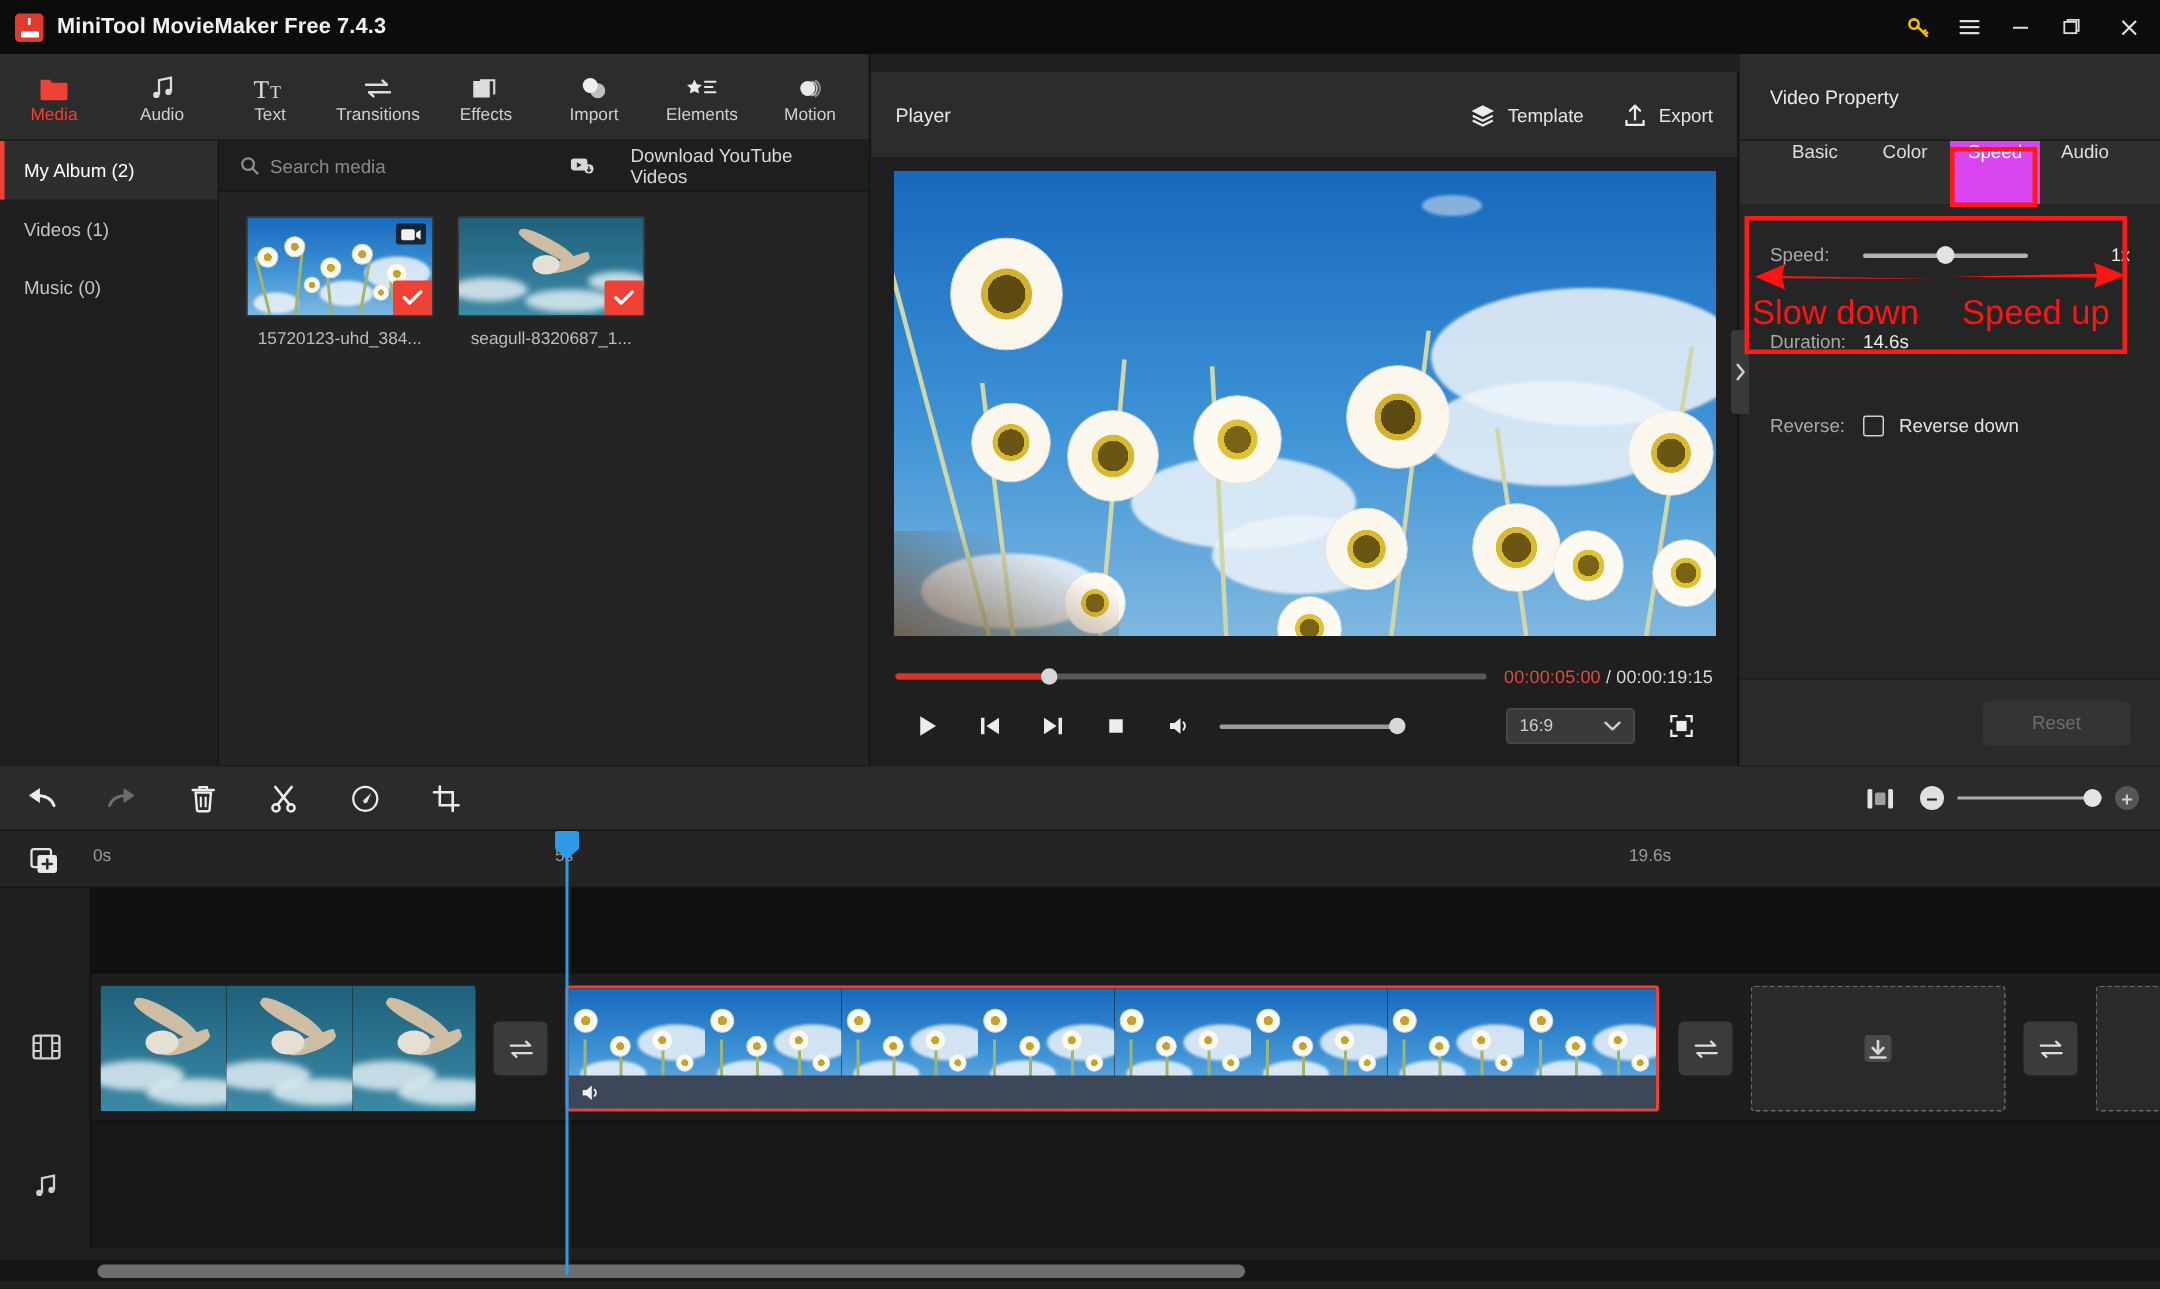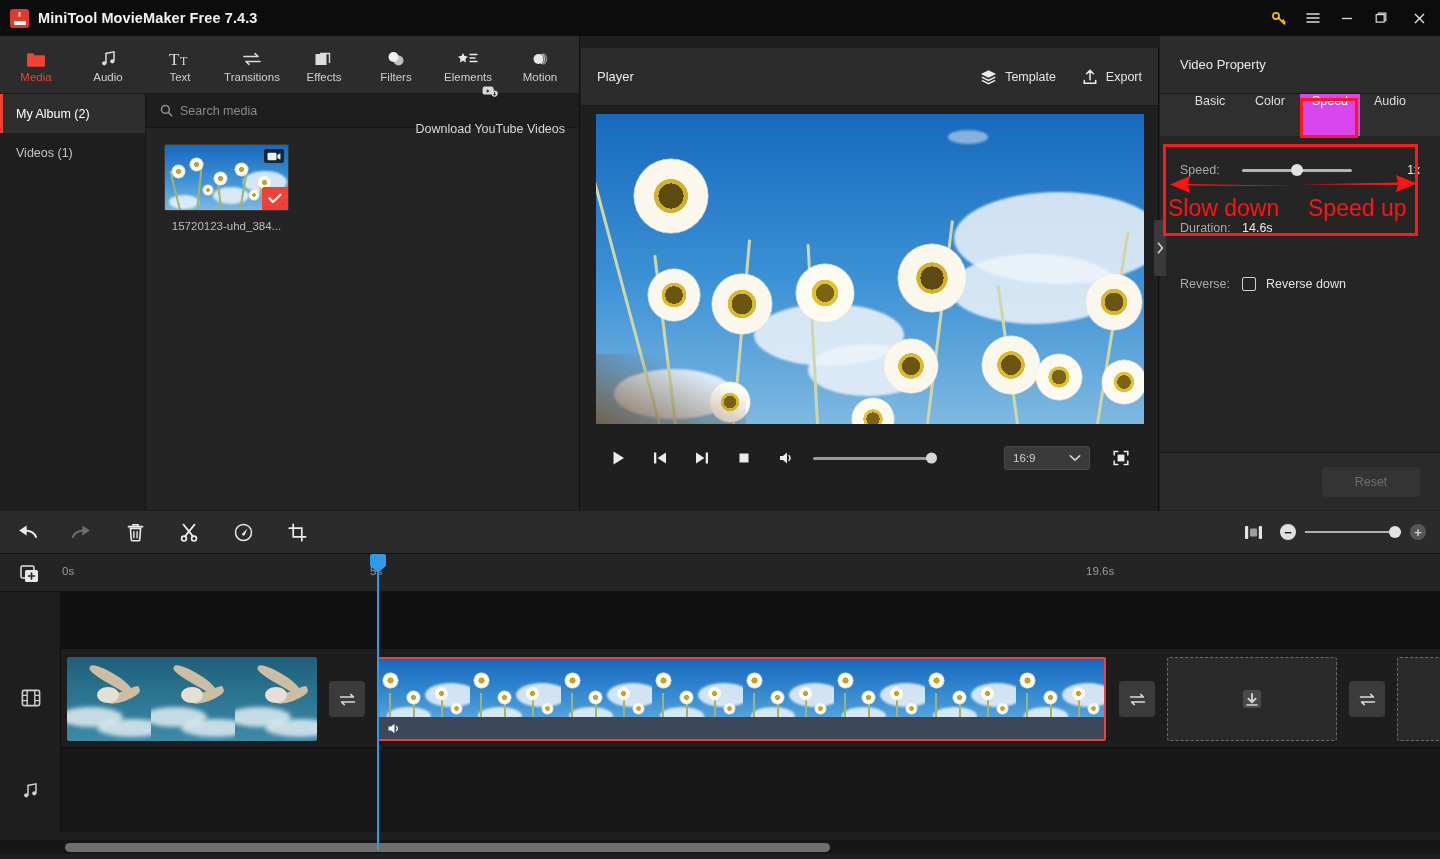--- a/index.html
+++ b/index.html
@@ -72,21 +72,21 @@
   }
 
   .lib-main { flex: 1; background: #242424; display: flex; flex-direction: column; }
   .lib-topbar {
     height: 34px; background: #1e1e1e; display: flex; align-items: center;
     border-bottom: 1px solid #161616;
   }
   .search-box { display: flex; align-items: center; gap: 7px; padding-left: 14px; width: 240px; }
   .search-ph { font-size: 12.5px; color: #8a8a8a; }
   .yt-dl { margin-left: auto; margin-right: 14px; display: flex; align-items: center; gap: 24px;
-           font-size: 12.5px; color: #d8d8d8; cursor: pointer; flex-direction: column; }
+           font-size: 12.5px; color: #d8d8d8; cursor: pointer; }
 
   .lib-grid { padding: 16px 0 0 18px; display: flex; flex-wrap: wrap; gap: 15px 16px; align-content: flex-start; }
   .media-cell { width: 125px; }
   .import-box {
     width: 125px; height: 67px; border: 1px dashed #707070; border-radius: 3px;
     display: flex; align-items: center; justify-content: center; background: #262626;
     cursor: pointer;
   }
   .cell-label {
     margin-top: 9px; font-size: 11.5px; color: #bdbdbd; text-align: center;
@@ -342,21 +342,21 @@
         </span>
         <span>Effects</span>
       </div>
       <div class="ribbon-item">
         <span class="ric">
           <svg width="20" height="18" viewBox="0 0 20 18">
               <circle cx="7.5" cy="7" r="5" fill="#f0f0f0"></circle>
               <circle cx="12.5" cy="10.5" r="5" fill="#f0f0f0" opacity=".75"></circle>
             </svg>
         </span>
-        <span>Filters</span>
+        <span>Import</span>
       </div>
       <div class="ribbon-item">
         <span class="ric">
           <svg width="22" height="18" viewBox="0 0 22 18">
               <path d="M6 3l1.5 3.1 3.4.5-2.5 2.4.6 3.4L6 10.8 2.9 12.4l.6-3.4L1 6.6l3.4-.5z" fill="#e8e8e8"></path>
               <path d="M13 4.5h7M13 8h5M13 11.5h7" stroke="#e8e8e8" stroke-width="1.4" stroke-linecap="round"></path>
             </svg>
         </span>
         <span>Elements</span>
       </div>
@@ -372,20 +372,23 @@
       </div>
     </div>
 
     <div class="library">
       <div class="lib-nav">
         <div class="lib-nav-item active">
           <span>My Album (2)</span>
         </div>
         <div class="lib-nav-item">
           <span>Videos (1)</span>
+        </div>
+        <div class="lib-nav-item">
+          <span>Music (0)</span>
         </div>
       </div>
 
       <div class="lib-main">
         <div class="lib-topbar">
           <div class="search-box">
             <span>
               <svg width="13" height="13" viewBox="0 0 13 13">
                   <circle cx="5.4" cy="5.4" r="3.9" fill="none" stroke="#8f8f8f" stroke-width="1.5"></circle>
                   <path d="M8.4 8.4l3.3 3.3" stroke="#8f8f8f" stroke-width="1.5" stroke-linecap="round"></path>
@@ -435,20 +438,38 @@
               </div>
               <div class="check-badge">
                 <svg width="14" height="11" viewBox="0 0 14 11">
                     <path d="M1.5 5.4l3.6 3.6L12.5 1.6" fill="none" stroke="#fff" stroke-width="2.2" stroke-linecap="round" stroke-linejoin="round"></path>
                   </svg>
               </div>
             </div>
             <div class="cell-label">15720123-uhd_384...</div>
           </div>
 
+          <div class="media-cell">
+            <div class="thumb">
+              <div class="sea-art">
+                <div class="foam" style="left:-6px;top:40px;width:52px;height:16px"></div>
+                <div class="foam" style="left:44px;top:48px;width:60px;height:15px"></div>
+                <div class="foam" style="left:86px;top:36px;width:40px;height:13px"></div>
+                <div class="bird" style="left:38px;top:14px;width:42px;height:9px;border-radius:50% 60% 10% 40%;transform:rotate(28deg)"></div>
+                <div class="bird" style="left:58px;top:27px;width:30px;height:8px;border-radius:40% 10% 55% 50%;transform:rotate(-18deg)"></div>
+                <div class="bird" style="left:49px;top:25px;width:18px;height:13px;border-radius:50%;background:#e6e0d4"></div>
+              </div>
+              <div class="check-badge">
+                <svg width="14" height="11" viewBox="0 0 14 11">
+                    <path d="M1.5 5.4l3.6 3.6L12.5 1.6" fill="none" stroke="#fff" stroke-width="2.2" stroke-linecap="round" stroke-linejoin="round"></path>
+                  </svg>
+              </div>
+            </div>
+            <div class="cell-label">seagull-8320687_1...</div>
+          </div>
         </div>
       </div>
     </div>
   </div>
 
   <div class="player">
     <div class="player-head">
       <div class="ptitle">Player</div>
       <div class="phead-actions">
         <div class="phead-btn">
@@ -500,20 +521,31 @@
           <div class="flower" style="left:490px;top:160px;width:56px;height:56px;background:radial-gradient(circle,#6b5512 0 24%,#d9b92f 24% 33%,#fbf7ec 34% 100%)"></div>
           <div class="flower" style="left:506px;top:246px;width:44px;height:44px;background:radial-gradient(circle,#7a6314 0 22%,#e0c132 22% 32%,#fdfaf1 33% 100%)"></div>
           <div class="flower" style="left:114px;top:268px;width:40px;height:40px;background:radial-gradient(circle,#7a6314 0 22%,#e0c132 22% 32%,#fdfaf1 33% 100%)"></div>
           <div class="flower" style="left:256px;top:284px;width:42px;height:42px;background:radial-gradient(circle,#7a6314 0 22%,#e0c132 22% 32%,#fdfaf1 33% 100%)"></div>
           <div style="position:absolute;left:0;bottom:0;width:150px;height:70px;background:linear-gradient(to top right,#6a4a2a,transparent 70%);opacity:.8"></div>
         </div>
       </div>
     </div>
 
     <div class="pbar">
+      <div class="seek-row">
+        <div class="seek-track">
+          <div class="seek-fill"></div>
+          <div class="seek-knob"></div>
+        </div>
+        <div class="time-text">
+          <span class="time-cur">00:00:05:00</span>
+          <span class="time-sep">/</span>
+          <span class="time-tot">00:00:19:15</span>
+        </div>
+      </div>
       <div class="ctrl-row">
         <div class="ctrl-btn">
           <svg width="15" height="16" viewBox="0 0 15 16">
               <path d="M2.5 1.5 13 8 2.5 14.5z" fill="#ececec"></path>
             </svg>
         </div>
         <div class="ctrl-btn">
           <svg width="16" height="16" viewBox="0 0 16 16">
               <rect x="2" y="2.5" width="2.3" height="11" fill="#ececec"></rect>
               <path d="M14 2.5 5.6 8 14 13.5z" fill="#ececec"></path>

